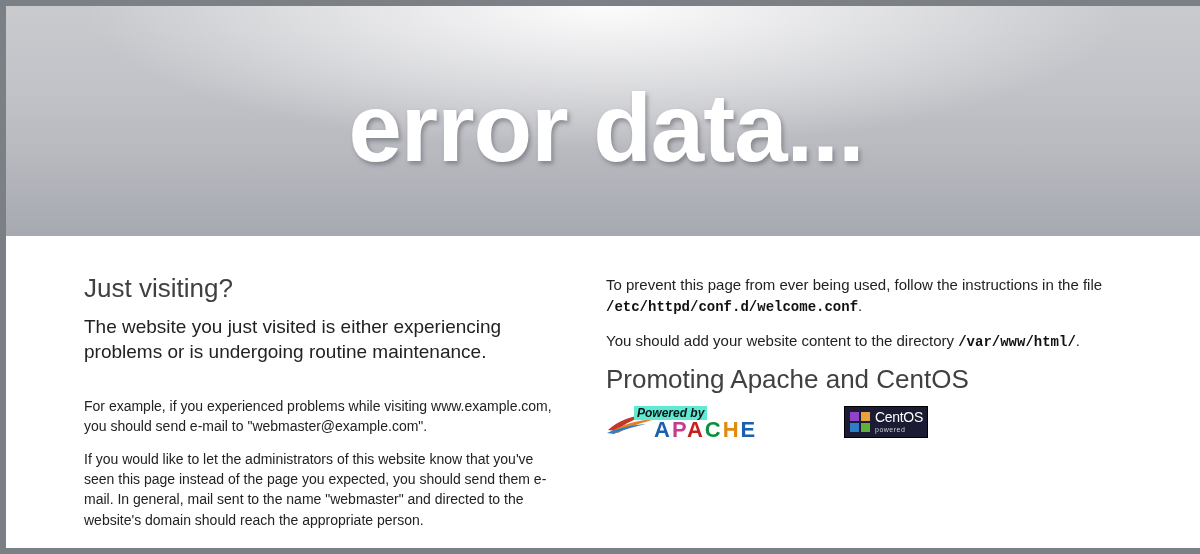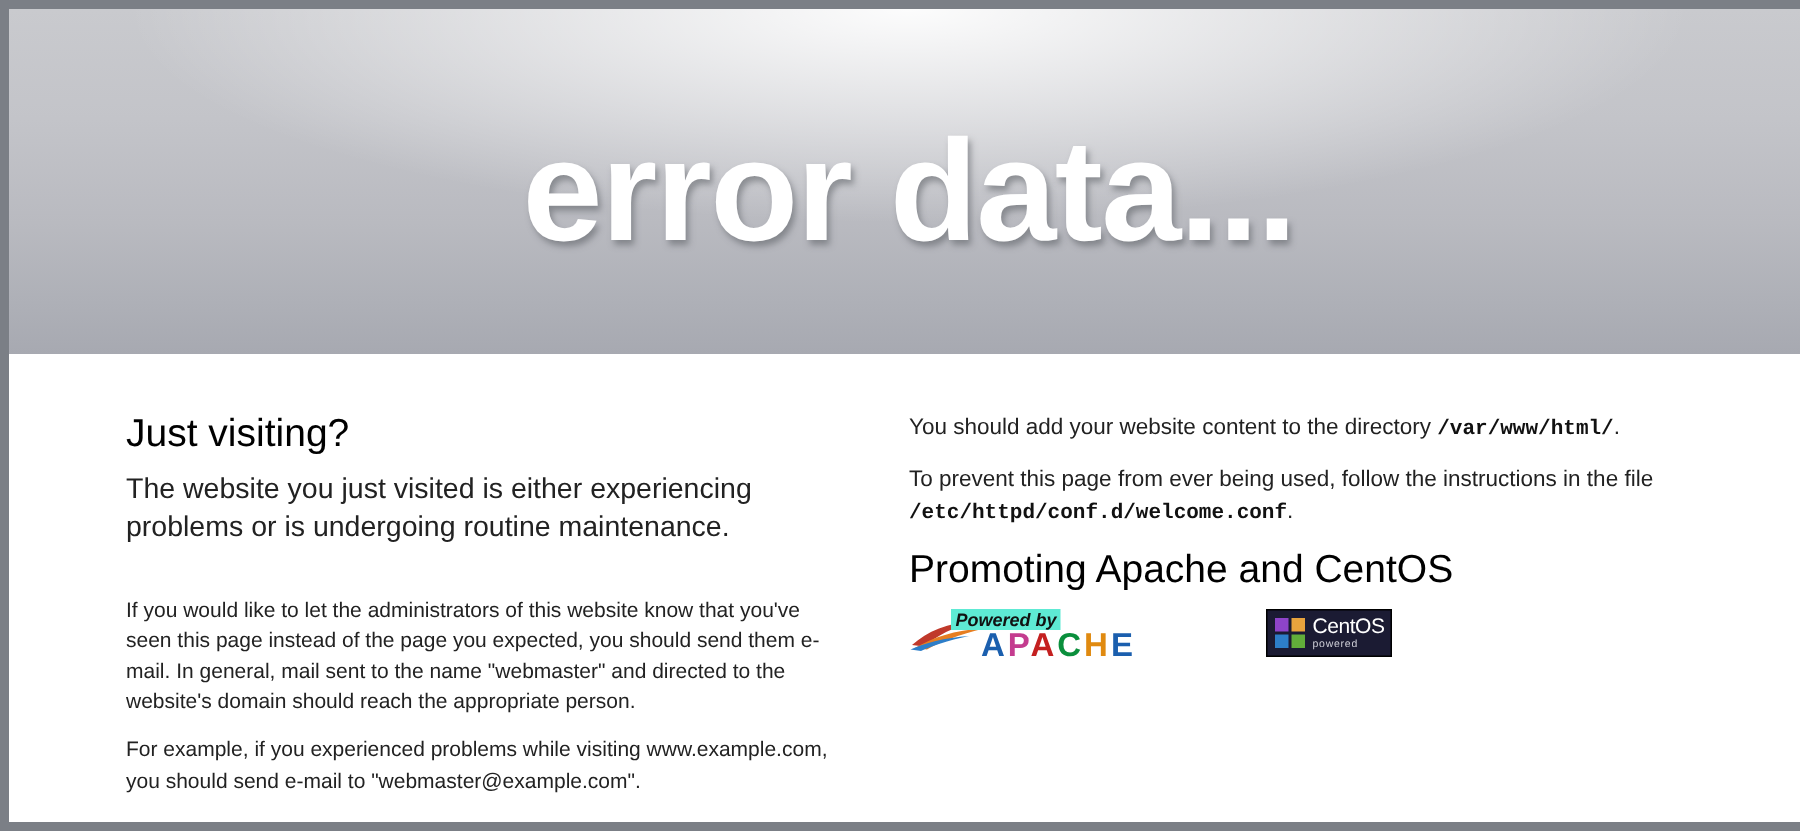--- a/index.html
+++ b/index.html
@@ -56,21 +56,21 @@
   .col {
     position: absolute;
     top: 38px;
   }
   .col-left  { left: 78px;  width: 480px; }
   .col-right { left: 600px; width: 500px; }
 
   h2 {
     font-size: 26px;
     font-weight: normal;
-    color: #000000;
+    color: #404040;
     margin: 0 0 10px 0;
     line-height: 1.15;
   }
   h2.second {
   }
   p {
     margin: 0 0 12px 0;
     color: #222222;
   }
   .lead {
@@ -193,32 +193,32 @@
 
   <div class="banner">
     <div class="banner-title">error data...</div>
   </div>
 
   <div class="content">
 
     <div class="col col-left">
       <h2>Just visiting?</h2>
       <p class="lead">The website you just visited is either experiencing problems or is undergoing routine maintenance.</p>
+      <p class="small">For example, if you experienced problems while visiting www.example.com, you should send e-mail to "webmaster@example.com".</p>
       <p class="small">If you would like to let the administrators of this website know that you've seen this page instead of the page you expected, you should send them e-mail. In general, mail sent to the name "webmaster" and directed to the website's domain should reach the appropriate person.</p>
-      <p class="small">For example, if you experienced problems while visiting www.example.com, you should send e-mail to "webmaster@example.com".</p>
     </div>
 
     <div class="col col-right">
+
+      <p class="mid">
+        <span>To prevent this page from ever being used, follow the instructions in the file </span><code>/etc/httpd/conf.d/welcome.conf</code><span>.</span>
+      </p>
 
       <p class="mid">
         <span>You should add your website content to the directory </span><code>/var/www/html/</code><span>.</span>
-      </p>
-
-      <p class="mid">
-        <span>To prevent this page from ever being used, follow the instructions in the file </span><code>/etc/httpd/conf.d/welcome.conf</code><span>.</span>
       </p>
 
       <h2 class="second">Promoting Apache and CentOS</h2>
 
       <div class="logos">
 
         <div class="apache-logo">
           <svg class="apache-feather" viewBox="0 0 60 24">
             <path d="M2 19 C12 10, 26 4, 44 3 C30 7, 18 13, 10 20 Z" fill="#c0392b"></path>
             <path d="M4 21 C16 14, 30 9, 50 8 C34 12, 20 17, 12 22 Z" fill="#e67e22"></path>

